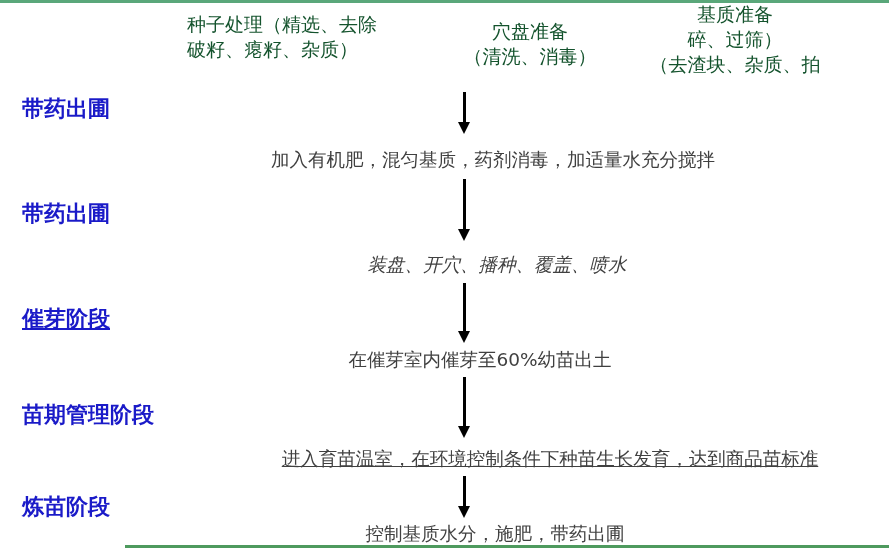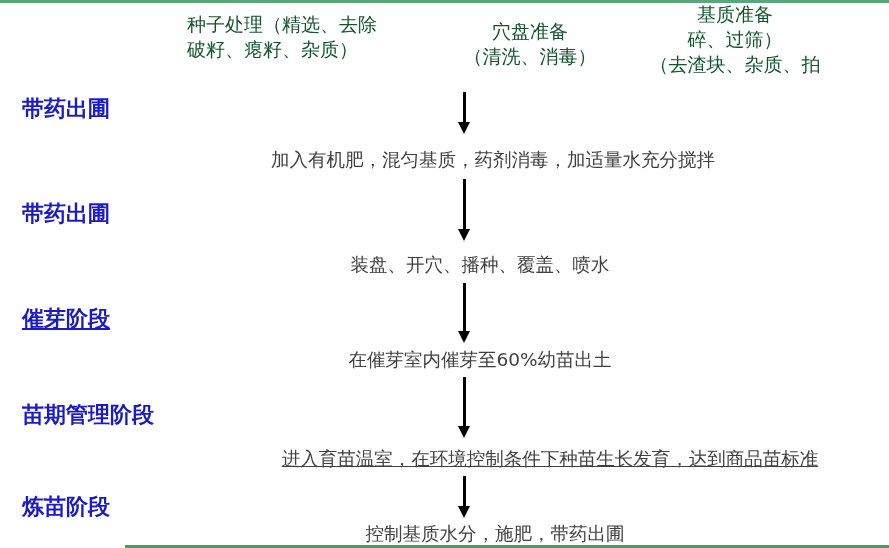--- a/index.html
+++ b/index.html
@@ -73,18 +73,18 @@
 <div class="arrow" style="top:377px; height:62px;">
   <div class="shaft" style="height:51px;"></div>
     <div class="head" style="top:49px;"></div>
 </div>
 <div class="arrow" style="top:476px; height:43px;">
   <div class="shaft" style="height:32px;"></div>
     <div class="head" style="top:30px;"></div>
 </div>
 
 <div class="step" style="left:215px; top:147px; width:556px;">加入有机肥，混匀基质，药剂消毒，加适量水充分搅拌</div>
-<div class="step" style="left:310px; top:252px; width:340px;">装盘、开穴、播种、覆盖、喷水</div>
+<div class="step" style="left:327px; top:252px; width:340px;font-style:italic;">装盘、开穴、播种、覆盖、喷水</div>
 <div class="step" style="left:320px; top:347px; width:320px;">在催芽室内催芽至60%幼苗出土</div>
 <div class="step" style="left:215px; top:446px; width:670px;text-decoration:underline;">进入育苗温室，在环境控制条件下种苗生长发育，达到商品苗标准</div>
 <div class="step" style="left:330px; top:521px; width:330px;">控制基质水分，施肥，带药出圃</div>
 
 <div class="bottom-rule"></div>
 
 </body></html>

